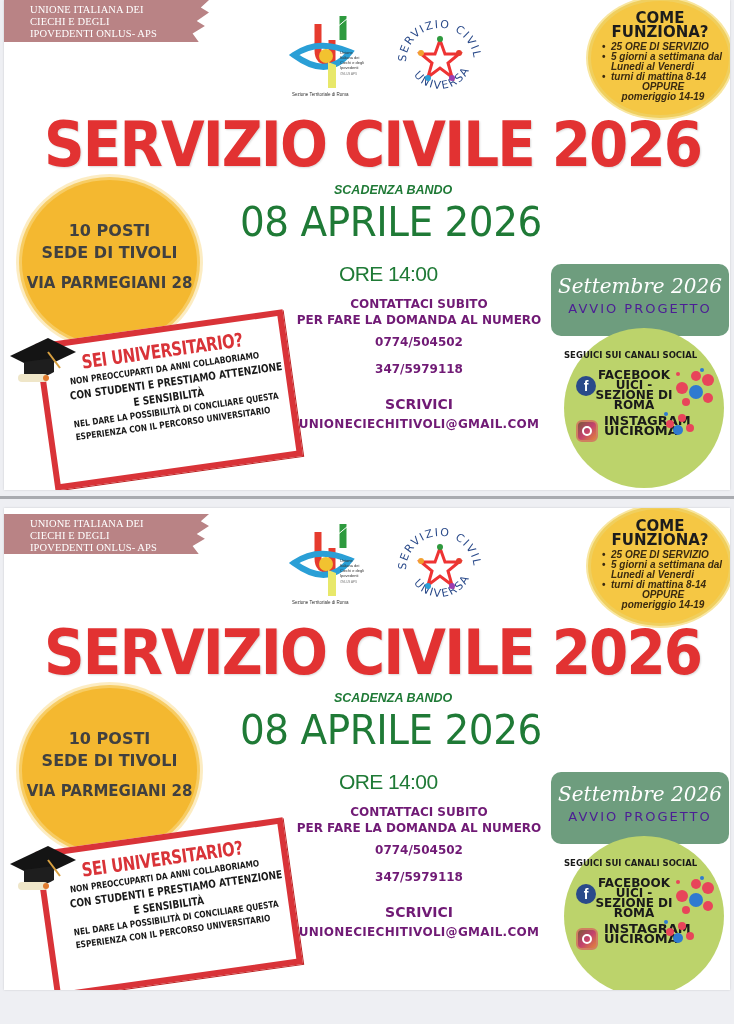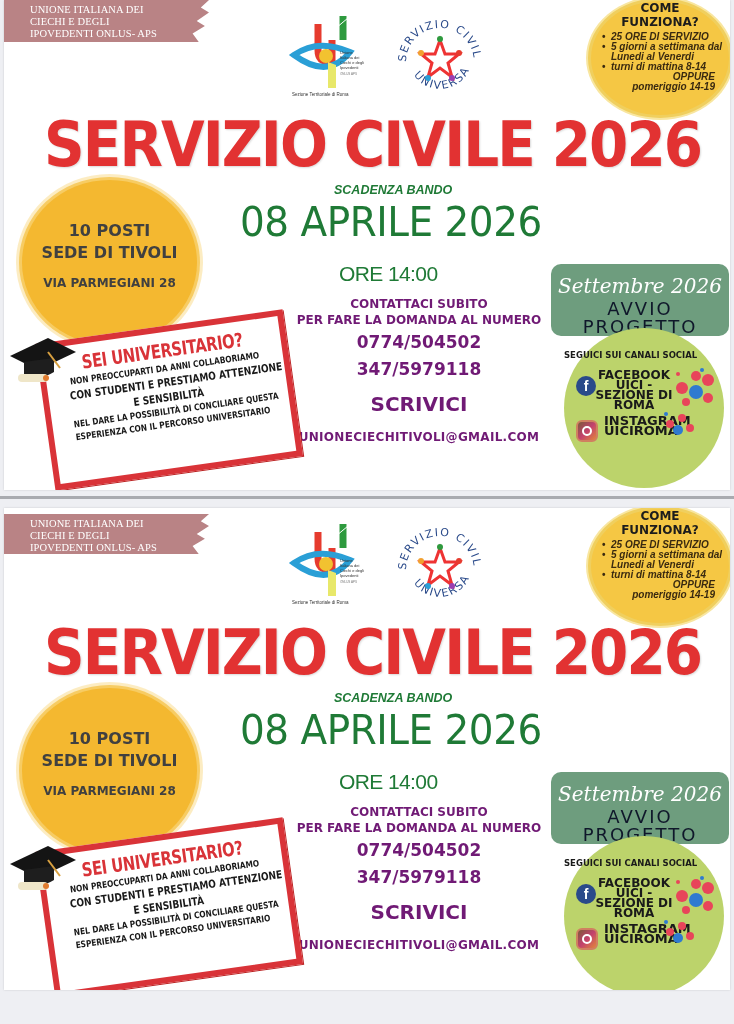--- a/index.html
+++ b/index.html
@@ -27,26 +27,26 @@
 
   .logo-uici { position: absolute; left: 284px; top: 10px; width: 88px; height: 90px; }
   .logo-scu  { position: absolute; left: 388px; top: 12px; width: 96px; height: 96px; }
 
   .come {
     position: absolute; left: 584px; top: -2px; width: 144px; height: 120px;
     border-radius: 50%; background: #f5c744;
     border: 3px solid #f0cf5e; box-shadow: 0 0 0 2px #f8e6a0;
     text-align: center; color: #1c1c1c;
   }
-  .come .ttl { font-weight: bold; font-size: 12px; line-height: 14px; font-family: "DejaVu Sans", sans-serif; }
+  .come .ttl { font-weight: bold; font-size: 15px; line-height: 14px; margin-top: 10px; font-family: "DejaVu Sans", sans-serif; }
   .come ul { list-style: none; text-align: left; padding-left: 20px; margin-top: 3px; }
   .come li { font-size: 10px; font-style: italic; font-weight: bold; line-height: 10px; position: relative; color: #3a2a10; }
   .come li::before { content: "•"; position: absolute; left: -9px; font-style: normal; }
   .come li.plain::before { content: ""; }
-  .come li.center { text-align: right; padding-right: 14px; }
+  .come li.center { text-align: center; padding-right: 14px; }
 
   .main-title {
     position: absolute; left: 40px; top: 110px; width: 570px;
     font-family: "DejaVu Sans", sans-serif; font-weight: bold; color: #e23232;
     font-size: 60px; line-height: 64px; letter-spacing: -2px;
     transform: scaleX(0.94) scaleY(1.05); transform-origin: left top;
     white-space: nowrap; text-shadow: 1px 1px 2px rgba(0,0,0,0.15);
   }
   .scadenza {
     position: absolute; left: 330px; top: 183px; font-family: Liberation Sans, sans-serif;
@@ -56,52 +56,52 @@
     position: absolute; left: 236px; top: 198px; font-family: "DejaVu Sans", sans-serif;
     font-size: 41px; line-height: 48px; color: #1f7a36; letter-spacing: -0.5px;
     transform: scaleX(0.95); transform-origin: left top; white-space: nowrap;
   }
   .ore {
     position: absolute; left: 335px; top: 262px; font-family: "Liberation Sans", sans-serif;
     font-size: 21px; color: #1f7a36; letter-spacing: -0.6px; text-align: right;
   }
   .contact { position: absolute; left: 272px; top: 296px; width: 286px; text-align: center; color: #701a75; font-family: "DejaVu Sans", sans-serif; font-weight: bold; }
   .contact .l1 { font-size: 12px; line-height: 16px; }
-  .contact .phone { font-size: 17px; line-height: 25px; margin-top: 2px; }
-  .contact .scrivici { font-size: 20px; line-height: 20px; margin-top: 12px; }
-  .contact .mail { font-size: 12px; line-height: 16px; margin-top: 15px; letter-spacing: 0.3px; }
+  .contact .phone { font-size: 12px; line-height: 25px; margin-top: 2px; }
+  .contact .scrivici { font-size: 14px; line-height: 20px; margin-top: 12px; }
+  .contact .mail { font-size: 12px; line-height: 16px; margin-top: 2px; letter-spacing: 0.3px; }
 
   .posti {
     position: absolute; left: 18px; top: 180px; width: 175px; height: 165px; border-radius: 50%;
     background: #f4b830; box-shadow: 0 0 0 3px #f7cc63, 0 0 0 6px rgba(247,200,80,0.35);
     text-align: center; color: #404040; font-family: "DejaVu Sans", sans-serif; font-weight: bold;
   }
   .posti .a { font-size: 16px; line-height: 22px; margin-top: 40px; }
   .posti .b { font-size: 16px; line-height: 22px; }
-  .posti .c { font-size: 12px; line-height: 14px; margin-top: 12px; }
+  .posti .c { font-size: 15px; line-height: 14px; margin-top: 12px; }
 
   .uni {
     position: absolute; left: 40px; top: 326px; width: 250px; height: 148px;
     background: #fff; border: 6px solid #d93338;
     transform: rotate(-8deg); transform-origin: center;
     text-align: center; color: #1a1a1a; font-family: "DejaVu Sans", sans-serif;
     padding-top: 6px; box-shadow: 1px 1px 0 #b22;
   }
   .uni .q { font-size: 19px; line-height: 24px; font-weight: bold; color: #d93338; transform: scaleX(0.78); letter-spacing: -0.5px; }
   .uni .t { font-size: 9px; line-height: 13px; font-weight: bold; transform: scaleX(0.82); white-space: nowrap; }
   .uni .t.big { font-size: 11px; line-height: 15px; }
 
   .cap { position: absolute; left: 4px; top: 330px; width: 70px; height: 56px; }
 
   .sett {
     position: absolute; left: 547px; top: 264px; width: 178px; height: 72px; background: #6e9d7e;
     border-radius: 10px; text-align: center; color: #fff;
   }
   .sett .s1 { font-family: "DejaVu Serif", serif; font-style: italic; font-size: 20px; line-height: 28px; margin-top: 8px; }
-  .sett .s2 { font-family: "DejaVu Sans", sans-serif; font-size: 18px; line-height: 18px; letter-spacing: 2px; color: #0f172a; }
+  .sett .s2 { font-family: "DejaVu Sans", sans-serif; font-size: 13px; line-height: 18px; letter-spacing: 2px; color: #4c1d95; }
 
   .social {
     position: absolute; left: 560px; top: 328px; width: 160px; height: 160px; border-radius: 50%;
     background: #bcd36b; font-family: "DejaVu Sans", sans-serif; font-weight: bold; color: #1a1a1a;
   }
   .social .hd { position: absolute; top: 22px; left: 0; width: 100%; text-align: left; font-size: 8.5px; }
   .social .fb-icon { position: absolute; left: 12px; top: 48px; width: 20px; height: 20px; border-radius: 50%; background: #2a4a8a; color: #fff; font-size: 14px; line-height: 20px; text-align: center; font-family: "Liberation Sans", sans-serif; }
   .social .fb-txt { position: absolute; left: 30px; top: 42px; width: 80px; text-align: center; font-size: 12px; line-height: 10px; }
   .social .ig-icon { position: absolute; left: 12px; top: 92px; width: 22px; height: 22px; border-radius: 6px; background: linear-gradient(135deg,#7a5a3a,#c3416e,#e2883a); border: 2px solid #d08060; }
   .social .ig-icon::after { content:""; position:absolute; left:4px; top:4px; width:10px; height:10px; border:2px solid #fff; border-radius:50%; box-sizing: border-box; }

